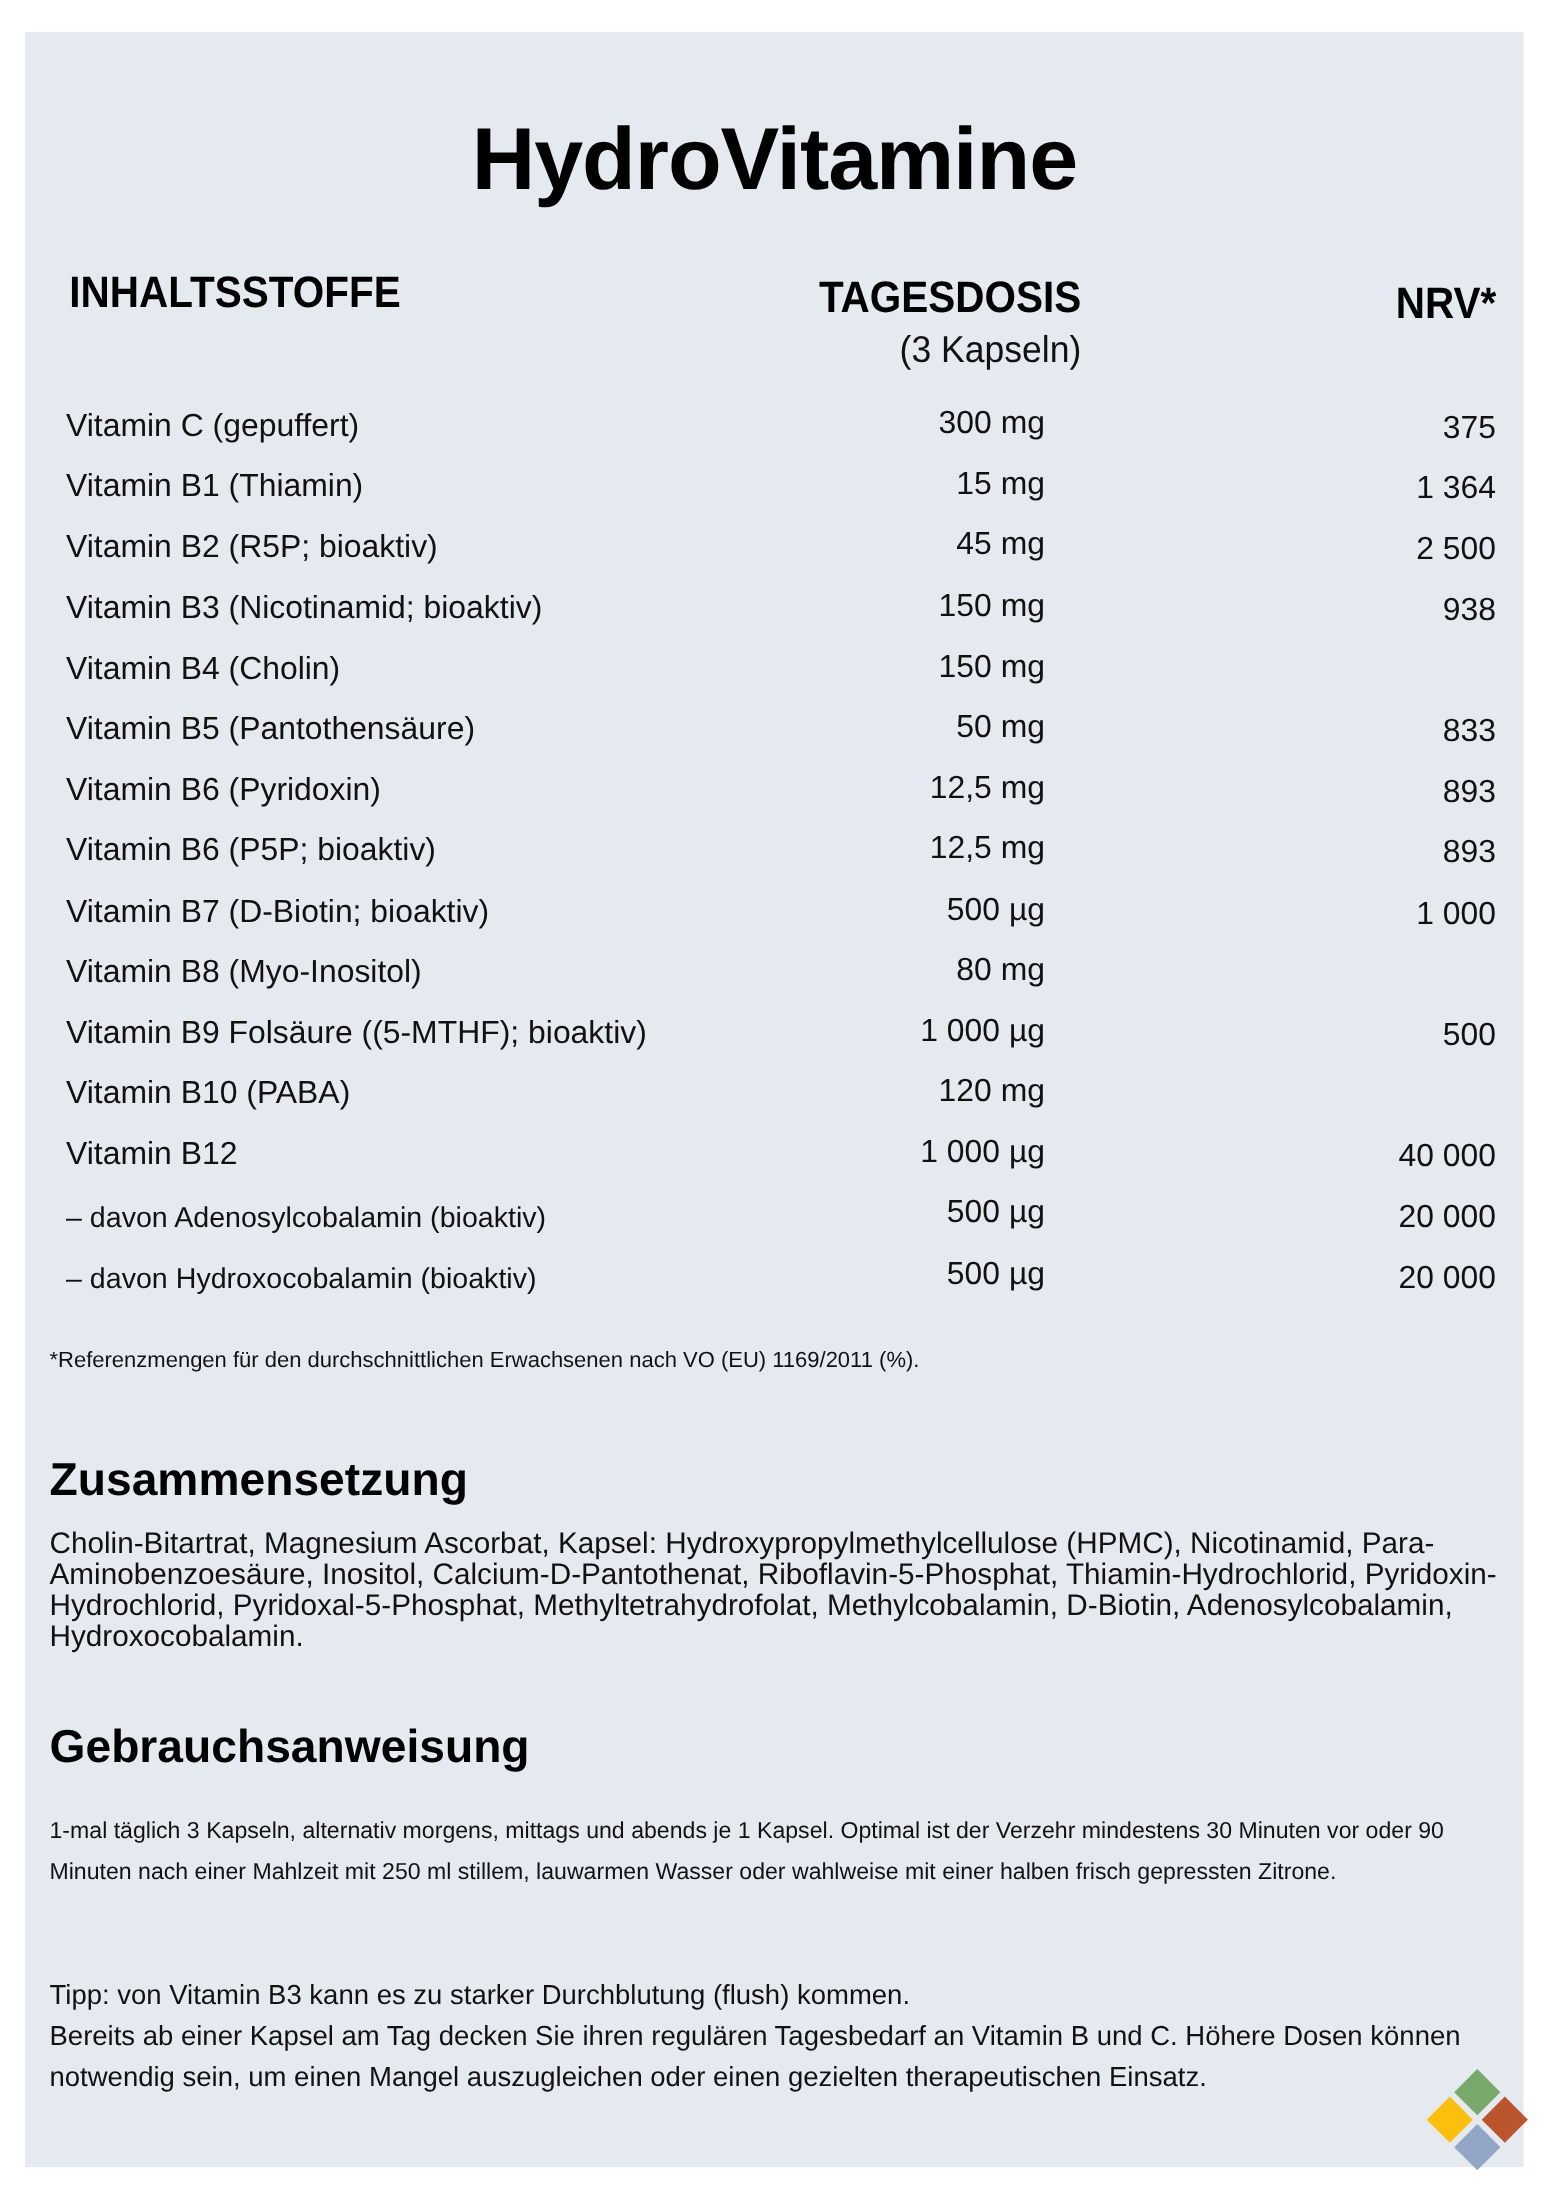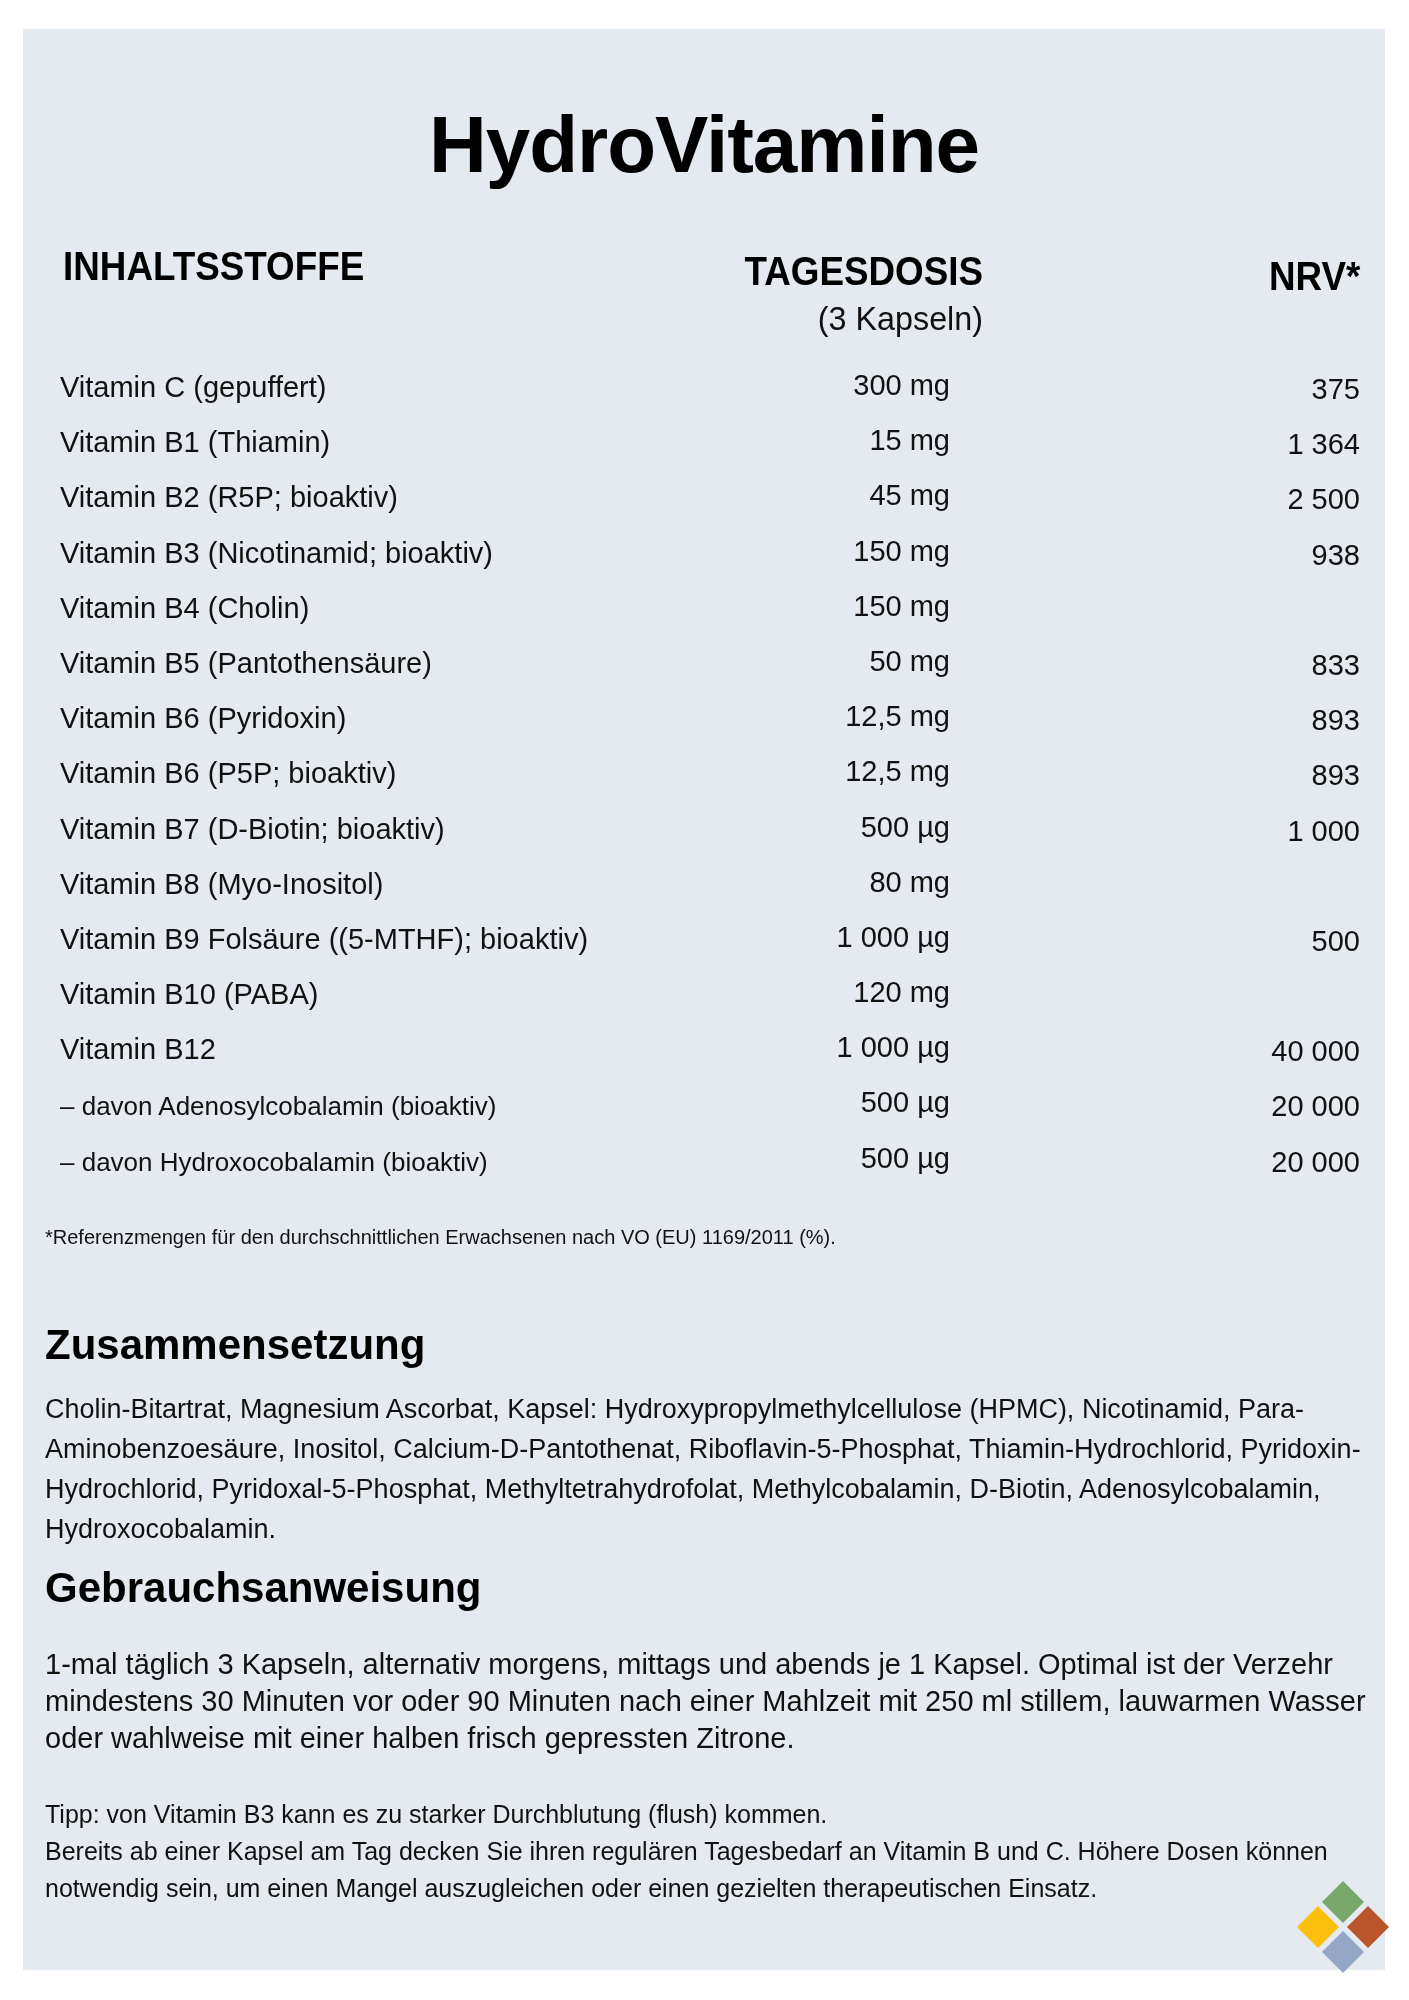--- a/index.html
+++ b/index.html
@@ -17,23 +17,23 @@
     .hdr-nrv { right: 25px; top: 225px; transform: scaleX(0.92); transform-origin: right top; }
     .rows { position: absolute; left: 0; top: 336px; width: 1362px; text-decoration: underline; }
     .row { position: relative; height: 55.2px; font-size: 29px; }
     .row .name { position: absolute; left: 37px; top: 6px; white-space: nowrap; }
     .row .name.sub { font-size: 26px; top: 9px; }
     .row .dose { position: absolute; right: 435px; top: 4px; text-align: right; white-space: nowrap; }
     .row .nrv { position: absolute; right: 25px; top: 8px; text-align: right; white-space: nowrap; }
     .footnote { position: absolute; left: 22px; top: 1197px; font-size: 20px; }
     .h2 { position: absolute; left: 22px; font-size: 42px; font-weight: bold; color: #000; }
     .h2-comp { top: 1292px; }
-    .comp-text { position: absolute; left: 22px; top: 1360px; width: 1330px; font-size: 27px; line-height: 40px; }
+    .comp-text { position: absolute; left: 22px; top: 1360px; width: 1330px; font-size: 27px; line-height: 28px; }
     .h2-use { top: 1535px; }
-    .use-text { position: absolute; left: 22px; top: 1617px; width: 1330px; font-size: 29px; line-height: 37px; }
+    .use-text { position: absolute; left: 22px; top: 1617px; width: 1330px; font-size: 21px; line-height: 37px; }
     .tip-text { position: absolute; left: 22px; top: 1767px; width: 1330px; font-size: 25px; line-height: 37px; }
     .tip-text div { margin: 0; }
     .logo { position: absolute; left: 1270px; top: 1848px; width: 100px; height: 100px; }
   </style>
 </head>
 <body>
 
 <div class="panel">
   <div class="title">HydroVitamine</div>
 

